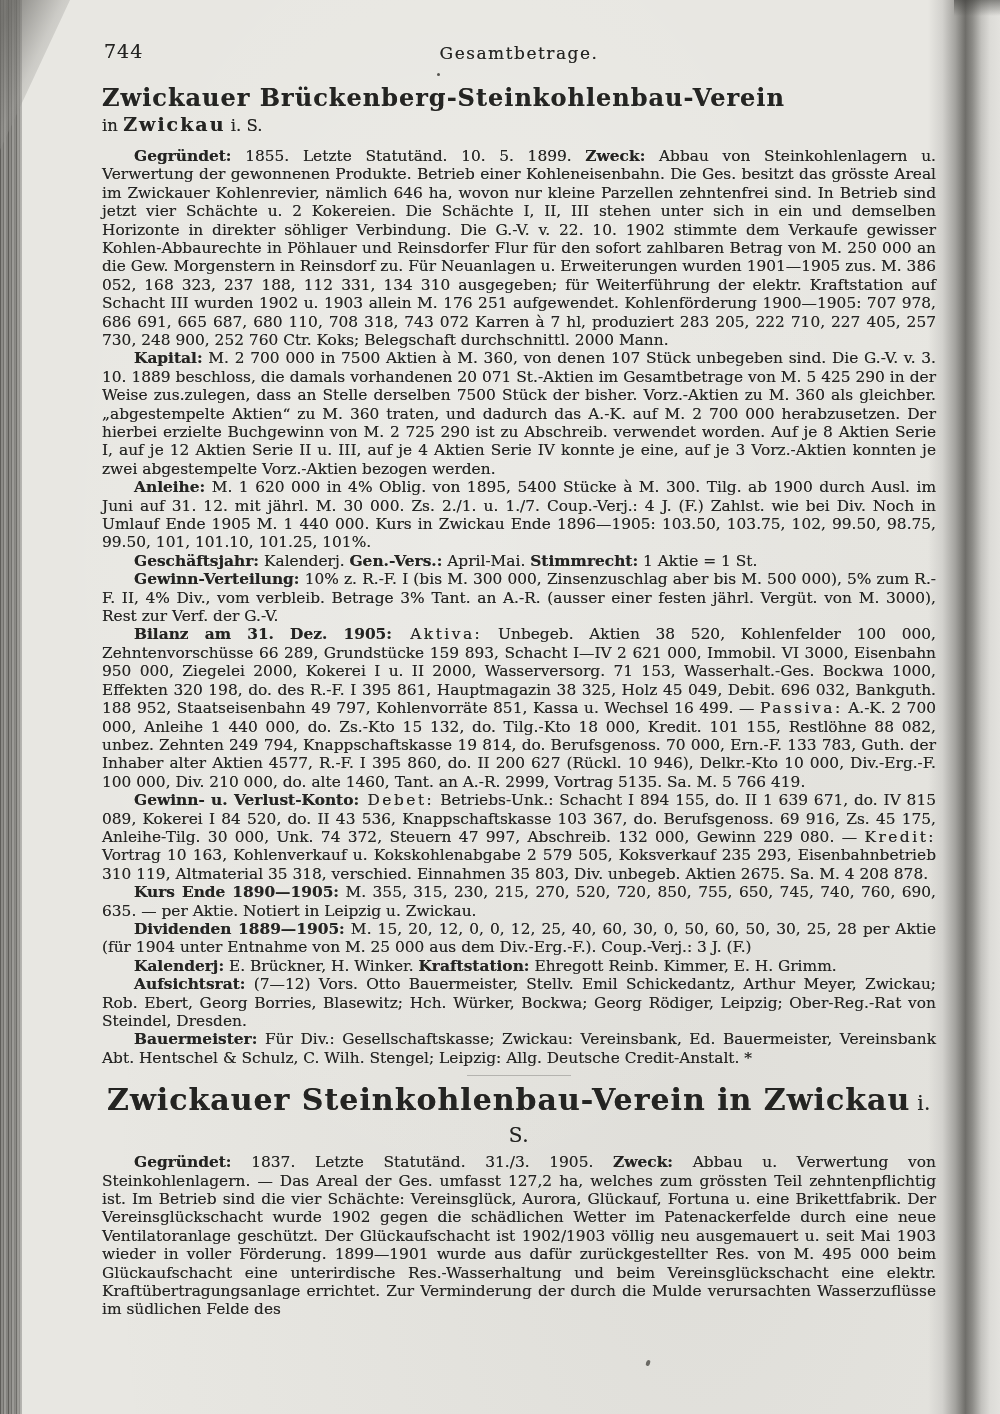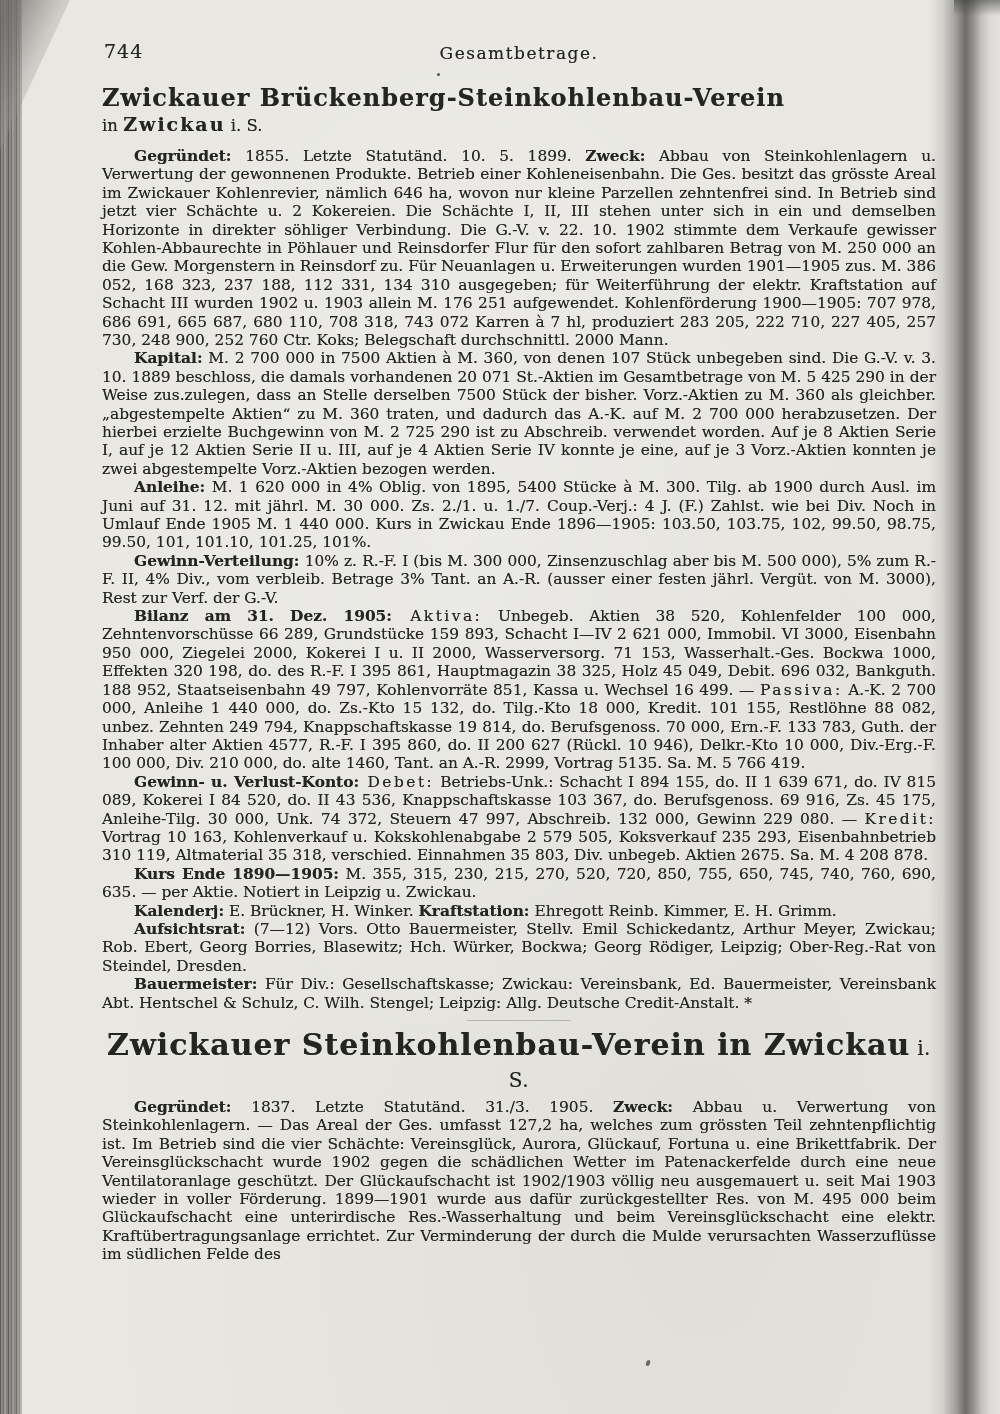--- a/index.html
+++ b/index.html
@@ -95,24 +95,26 @@
 
   <div>
     <div class="title1">Zwickauer Brückenberg-Steinkohlenbau-Verein</div>
     <div class="subtitle">
       <span>in </span><span class="city">Zwickau</span><span> i. S.</span>
     </div>
     <div class="paragraphs">
         <p class="para"><span class="seg-b">Gegründet:</span><span class="seg-t"> 1855.  Letzte Statutänd. 10. 5. 1899.  </span><span class="seg-b">Zweck:</span><span class="seg-t"> Abbau von Steinkohlenlagern u. Verwertung der gewonnenen Produkte. Betrieb einer Kohleneisenbahn. Die Ges. besitzt das grösste Areal im Zwickauer Kohlenrevier, nämlich 646 ha, wovon nur kleine Parzellen zehntenfrei sind. In Betrieb sind jetzt vier Schächte u. 2 Kokereien. Die Schächte I, II, III stehen unter sich in ein und demselben Horizonte in direkter söhliger Verbindung. Die G.-V. v. 22. 10. 1902 stimmte dem Verkaufe gewisser Kohlen-Abbaurechte in Pöhlauer und Reinsdorfer Flur für den sofort zahlbaren Betrag von M. 250 000 an die Gew. Morgenstern in Reinsdorf zu. Für Neuanlagen u. Erweiterungen wurden 1901—1905 zus. M. 386 052, 168 323, 237 188, 112 331, 134 310 ausgegeben; für Weiterführung der elektr. Kraftstation auf Schacht III wurden 1902 u. 1903 allein M. 176 251 aufgewendet. Kohlenförderung 1900—1905: 707 978, 686 691, 665 687, 680 110, 708 318, 743 072 Karren à 7 hl, produziert 283 205, 222 710, 227 405, 257 730, 248 900, 252 760 Ctr. Koks; Belegschaft durchschnittl. 2000 Mann.</span></p>
         <p class="para"><span class="seg-b">Kapital:</span><span class="seg-t"> M. 2 700 000 in 7500 Aktien à M. 360, von denen 107 Stück unbegeben sind. Die G.-V. v. 3. 10. 1889 beschloss, die damals vorhandenen 20 071 St.-Aktien im Gesamtbetrage von M. 5 425 290 in der Weise zus.zulegen, dass an Stelle derselben 7500 Stück der bisher. Vorz.-Aktien zu M. 360 als gleichber. „abgestempelte Aktien“ zu M. 360 traten, und dadurch das A.-K. auf M. 2 700 000 herabzusetzen. Der hierbei erzielte Buchgewinn von M. 2 725 290 ist zu Abschreib. verwendet worden. Auf je 8 Aktien Serie I, auf je 12 Aktien Serie II u. III, auf je 4 Aktien Serie IV konnte je eine, auf je 3 Vorz.-Aktien konnten je zwei abgestempelte Vorz.-Aktien bezogen werden.</span></p>
         <p class="para"><span class="seg-b">Anleihe:</span><span class="seg-t"> M. 1 620 000 in 4% Oblig. von 1895, 5400 Stücke à M. 300.  Tilg. ab 1900 durch Ausl. im Juni auf 31. 12. mit jährl. M. 30 000. Zs. 2./1. u. 1./7. Coup.-Verj.: 4 J. (F.) Zahlst. wie bei Div. Noch in Umlauf Ende 1905 M. 1 440 000. Kurs in Zwickau Ende 1896—1905: 103.50, 103.75, 102, 99.50, 98.75, 99.50, 101, 101.10, 101.25, 101%.</span></p>
+        <p class="para"><span class="seg-b">Geschäftsjahr:</span><span class="seg-t"> Kalenderj.  </span><span class="seg-b">Gen.-Vers.:</span><span class="seg-t"> April-Mai.  </span><span class="seg-b">Stimmrecht:</span><span class="seg-t"> 1 Aktie = 1 St.</span></p>
         <p class="para"><span class="seg-b">Gewinn-Verteilung:</span><span class="seg-t"> 10% z. R.-F. I (bis M. 300 000, Zinsenzuschlag aber bis M. 500 000), 5% zum R.-F. II, 4% Div., vom verbleib. Betrage 3% Tant. an A.-R. (ausser einer festen jährl. Vergüt. von M. 3000), Rest zur Verf. der G.-V.</span></p>
         <p class="para"><span class="seg-b">Bilanz am 31. Dez. 1905:</span><span class="seg-sp"> Aktiva:</span><span class="seg-t"> Unbegeb. Aktien 38 520, Kohlenfelder 100 000, Zehntenvorschüsse 66 289, Grundstücke 159 893, Schacht I—IV 2 621 000, Immobil. VI 3000, Eisenbahn 950 000, Ziegelei 2000, Kokerei I u. II 2000, Wasserversorg. 71 153, Wasserhalt.-Ges. Bockwa 1000, Effekten 320 198, do. des R.-F. I 395 861, Hauptmagazin 38 325, Holz 45 049, Debit. 696 032, Bankguth. 188 952, Staatseisenbahn 49 797, Kohlenvorräte 851, Kassa u. Wechsel 16 499. — </span><span class="seg-sp">Passiva:</span><span class="seg-t"> A.-K. 2 700 000, Anleihe 1 440 000, do. Zs.-Kto 15 132, do. Tilg.-Kto 18 000, Kredit. 101 155, Restlöhne 88 082, unbez. Zehnten 249 794, Knappschaftskasse 19 814, do. Berufsgenoss. 70 000, Ern.-F. 133 783, Guth. der Inhaber alter Aktien 4577, R.-F. I 395 860, do. II 200 627 (Rückl. 10 946), Delkr.-Kto 10 000, Div.-Erg.-F. 100 000, Div. 210 000, do. alte 1460, Tant. an A.-R. 2999, Vortrag 5135.  Sa. M. 5 766 419.</span></p>
         <p class="para"><span class="seg-b">Gewinn- u. Verlust-Konto:</span><span class="seg-sp"> Debet:</span><span class="seg-t"> Betriebs-Unk.: Schacht I 894 155, do. II 1 639 671, do. IV 815 089, Kokerei I 84 520, do. II 43 536, Knappschaftskasse 103 367, do. Berufsgenoss. 69 916, Zs. 45 175, Anleihe-Tilg. 30 000, Unk. 74 372, Steuern 47 997, Abschreib. 132 000, Gewinn 229 080. — </span><span class="seg-sp">Kredit:</span><span class="seg-t"> Vortrag 10 163, Kohlenverkauf u. Kokskohlenabgabe 2 579 505, Koksverkauf 235 293, Eisenbahnbetrieb 310 119, Altmaterial 35 318, verschied. Einnahmen 35 803, Div. unbegeb. Aktien 2675.  Sa. M. 4 208 878.</span></p>
         <p class="para"><span class="seg-b">Kurs Ende 1890—1905:</span><span class="seg-t"> M. 355, 315, 230, 215, 270, 520, 720, 850, 755, 650, 745, 740, 760, 690, 635. — per Aktie.  Notiert in Leipzig u. Zwickau.</span></p>
+        <p class="para"><span class="seg-b">Dividenden 1889—1905:</span><span class="seg-t"> M. 15, 20, 12, 0, 0, 12, 25, 40, 60, 30, 0, 50, 60, 50, 30, 25, 28 per Aktie (für 1904 unter Entnahme von M. 25 000 aus dem Div.-Erg.-F.).  Coup.-Verj.: 3 J. (F.)</span></p>
         <p class="para"><span class="seg-b">Kalenderj:</span><span class="seg-t"> E. Brückner, H. Winker.  </span><span class="seg-b">Kraftstation:</span><span class="seg-t"> Ehregott Reinb. Kimmer, E. H. Grimm.</span></p>
         <p class="para"><span class="seg-b">Aufsichtsrat:</span><span class="seg-t"> (7—12) Vors. Otto Bauermeister, Stellv. Emil Schickedantz, Arthur Meyer, Zwickau; Rob. Ebert, Georg Borries, Blasewitz; Hch. Würker, Bockwa; Georg Rödiger, Leipzig; Ober-Reg.-Rat von Steindel, Dresden.</span></p>
         <p class="para"><span class="seg-b">Bauermeister:</span><span class="seg-t"> Für Div.: Gesellschaftskasse; Zwickau: Vereinsbank, Ed. Bauermeister, Vereinsbank Abt. Hentschel &amp; Schulz, C. Wilh. Stengel; Leipzig: Allg. Deutsche Credit-Anstalt.   *</span></p>
       </div>
   </div>
 
   <div class="divider"></div>
 
   <div>
     <div class="title2">

